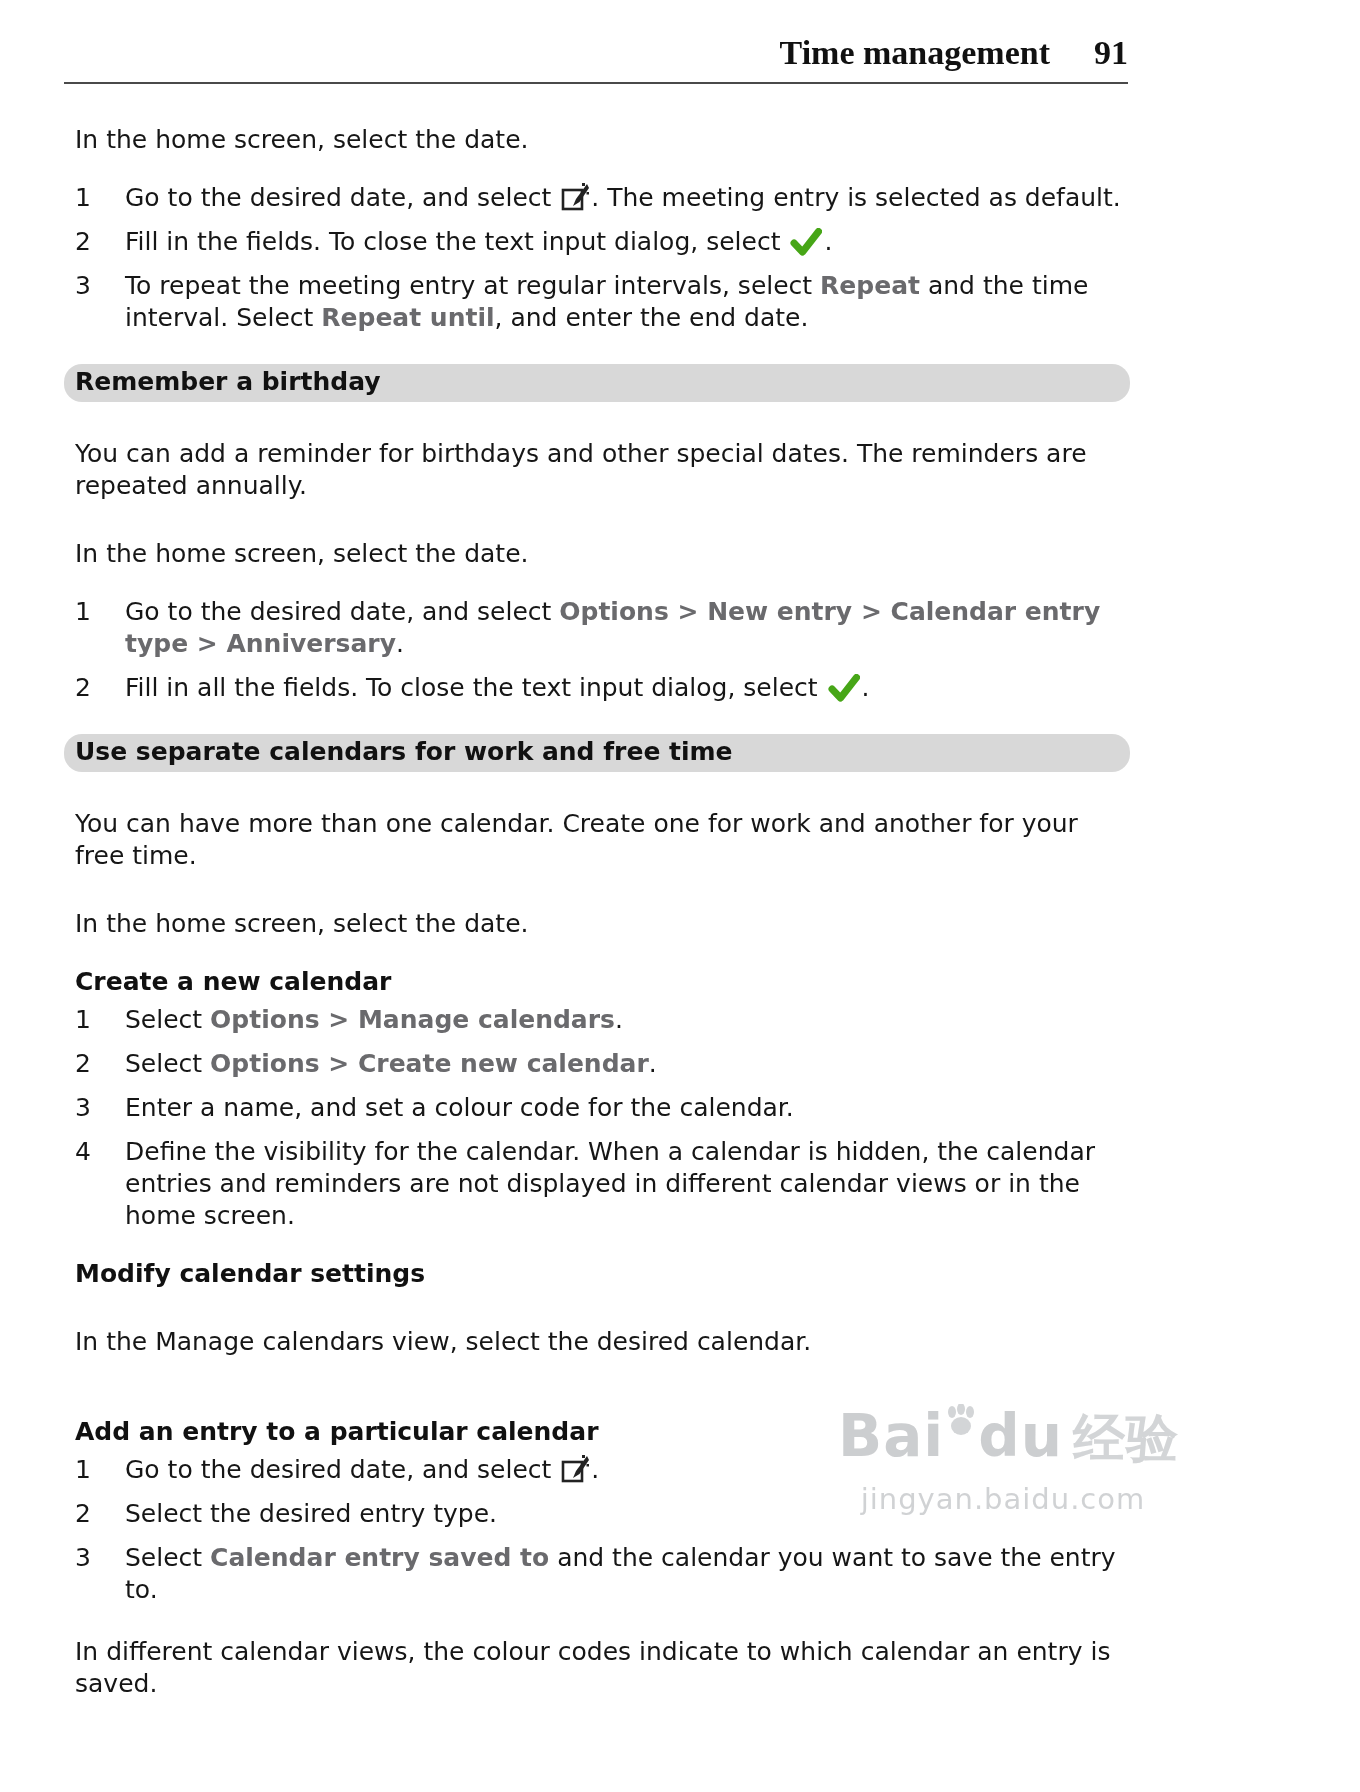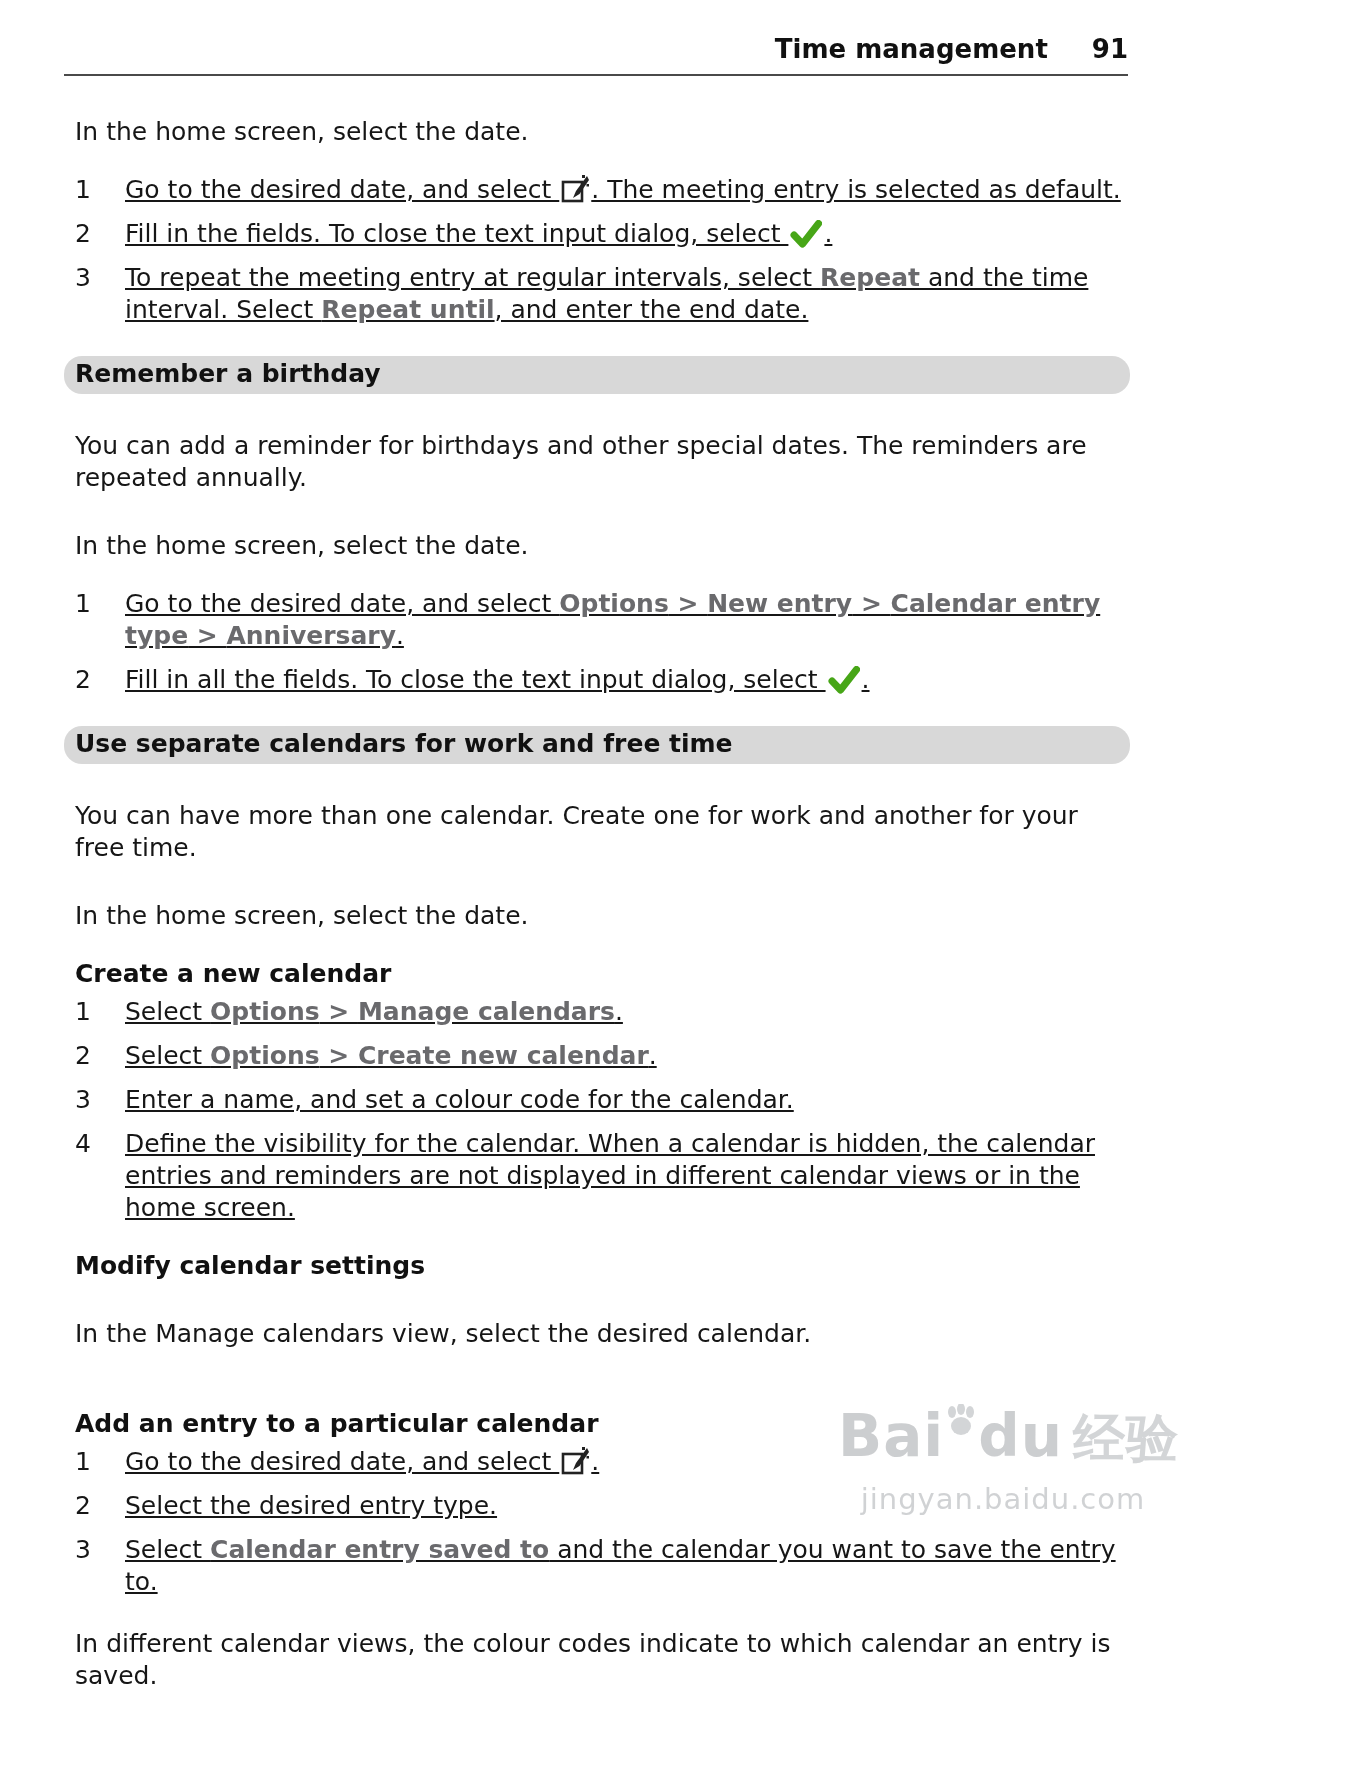--- a/index.html
+++ b/index.html
@@ -9,34 +9,34 @@
     font-family:"DejaVu Sans","Liberation Sans",sans-serif;
     color:#161616;
     position:relative;
     overflow:hidden;
   }
   .page { position:relative; width:1360px; height:1792px; }
 
   
   .header { padding:34px 232px 0 64px; }
   .header-row { display:flex; justify-content:flex-end; align-items:baseline; gap:44px;
-    font-weight:bold; font-size:26px; color:#111; }
+    font-weight:bold; font-size:34px; color:#111;font-family:Liberation Serif, serif; }
   .rule { border:0; border-top:2px solid #4a4a4a; margin-top:10px; }
 
   
   main { padding:0 230px 0 75px; font-size:25px; line-height:1.28; }
 
   .p { margin-bottom:22px;margin-top:36px; }
   .lead-first { margin-top:40px; }
   .lead-gap { margin-bottom:26px; }
 
   .steps { margin-bottom:6px; }
   .step { display:flex; margin-bottom:12px; }
   .step-num { width:50px; flex-shrink:0; }
-  .step-body { flex:1;text-decoration:underline; }
+  .step-body { flex:1; }
 
   .cmd { font-weight:bold; color:#6a6a6d; }
 
   .section-bar {
     background:#d8d8d8;
     margin:30px 0 12px -11px;
     padding:2px 6px 4px 11px;
     font-weight:bold; font-size:25px; color:#111;border-radius:18px;
   }
   .subheading { font-weight:bold; font-size:25px; margin:26px 0 6px 0; color:#111; }

